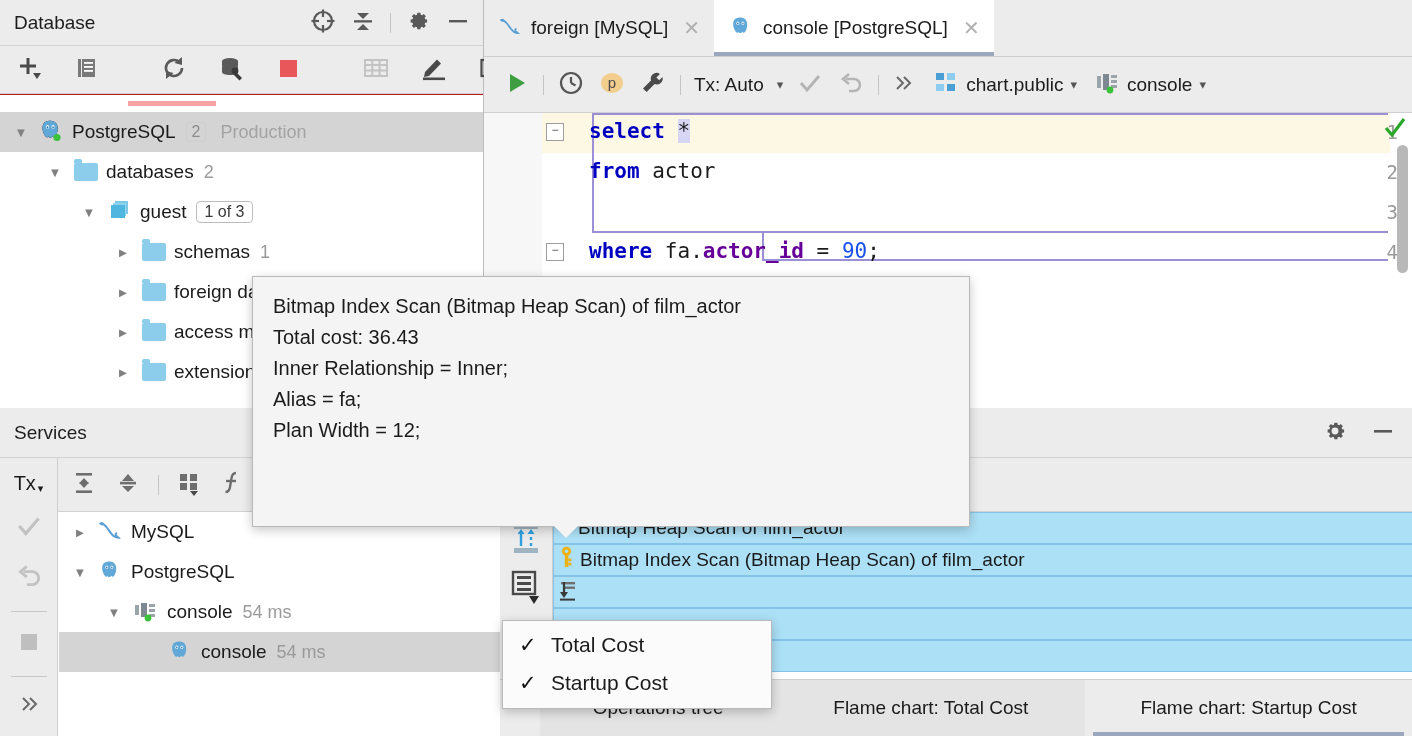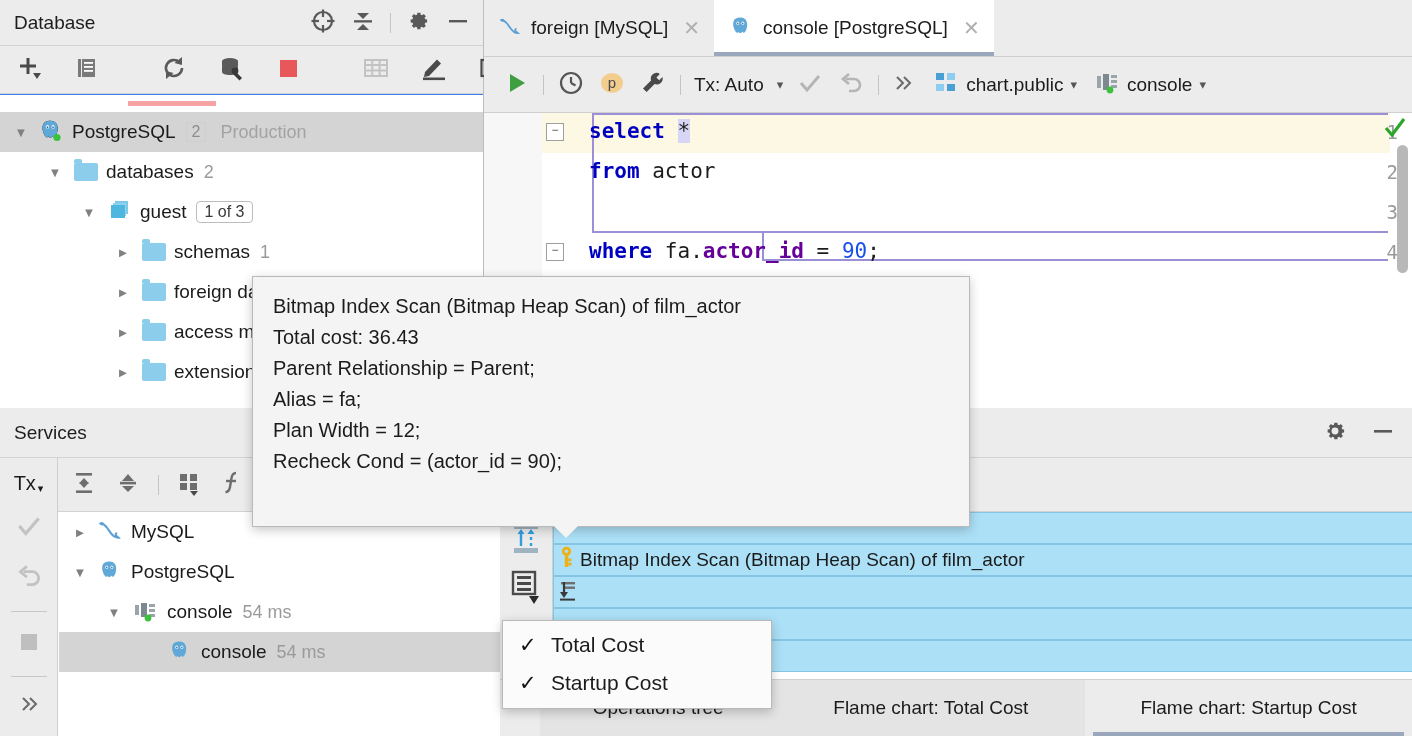--- a/index.html
+++ b/index.html
@@ -10,21 +10,21 @@
     font-family: "Liberation Sans", sans-serif;
     -webkit-font-smoothing: antialiased;
   }
   #root { position: relative; width: 1412px; height: 736px; }
   .icon { display: inline-block; vertical-align: middle; }
   .sep-v { width: 1px; height: 20px; background: #c4c4c4; display: inline-block; vertical-align: middle; }
 
   
   #db-window {
     position: absolute; left: 0; top: 0; width: 484px; height: 408px;
-    background: #3b82f6;
+    background: #b91c1c;
     border-right: 1px solid #bdbdbd;
     box-sizing: border-box;
   }
   #db-header {
     height: 46px; background: #ececec; border-bottom: 1px solid #d2d2d2;
     display: flex; align-items: center; padding: 0 12px 0 14px; box-sizing: border-box;
   }
   #db-title { font-size: 19px; color: #1d1d1d; flex: 1; }
   #db-header .hdr-icons { display: flex; align-items: center; gap: 14px; }
 
@@ -599,20 +599,21 @@
       <div class="fbar" style="left:0px; top:0px; width:1359px; height:32px;">
         <span class="icon" style="margin-right:4px;">
           <svg width="16" height="22" viewBox="0 0 16 22">
                 <circle cx="8" cy="5" r="4.2" fill="#eeb111"></circle>
                 <circle cx="8" cy="5" r="1.6" fill="#ace0f6"></circle>
                 <rect x="6.4" y="8" width="3.2" height="12" fill="#eeb111"></rect>
                 <rect x="9.6" y="12" width="3" height="2.6" fill="#eeb111"></rect>
                 <rect x="9.6" y="16" width="3" height="2.6" fill="#eeb111"></rect>
               </svg>
         </span>
+        <span>Bitmap Heap Scan of film_actor</span>
       </div>
 
       <div class="fbar" style="left:0px; top:32px; width:1310px; height:32px;">
         <span class="icon" style="margin-right:5px;">
           <svg width="17" height="23" viewBox="0 0 16 22">
                 <circle cx="8" cy="5" r="4.4" fill="#eeb111"></circle>
                 <circle cx="8" cy="5" r="1.7" fill="#ace0f6"></circle>
                 <rect x="6.4" y="8" width="3.3" height="12" fill="#eeb111"></rect>
                 <rect x="9.7" y="12" width="3" height="2.6" fill="#eeb111"></rect>
                 <rect x="9.7" y="16" width="3" height="2.6" fill="#eeb111"></rect>
@@ -652,24 +653,23 @@
         <span>Flame chart: Startup Cost</span>
       </div>
     </div>
   </div>
 </div>
 
 <div id="tooltip-tail"></div>
 <div id="tooltip">
   <div class="tline">Bitmap Index Scan (Bitmap Heap Scan) of film_actor</div>
   <div class="tline">Total cost: 36.43</div>
-  <div class="tline">Parent Relationship = Parent;</div>
+  <div class="tline">Inner Relationship = Inner;</div>
   <div class="tline">Alias = fa;</div>
   <div class="tline">Plan Width = 12;</div>
-  <div class="tline">Recheck Cond = (actor_id = 90);</div>
 </div>
 
 <div id="cost-menu">
   <div class="menu-item">
     <span class="menu-check">✓</span>
     <span>Total Cost</span>
   </div>
   <div class="menu-item">
     <span class="menu-check">✓</span>
     <span>Startup Cost</span>

